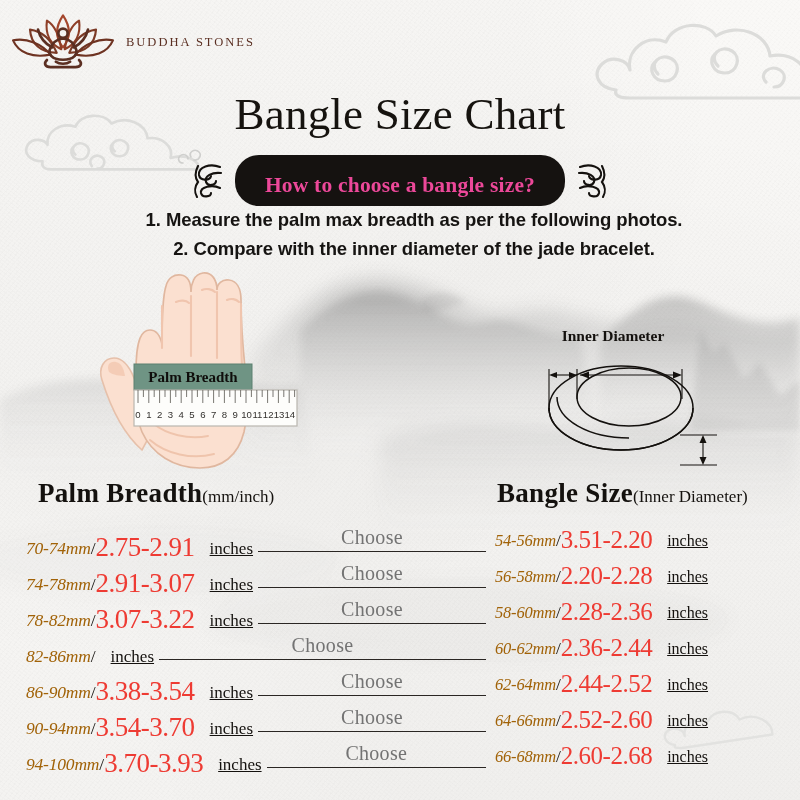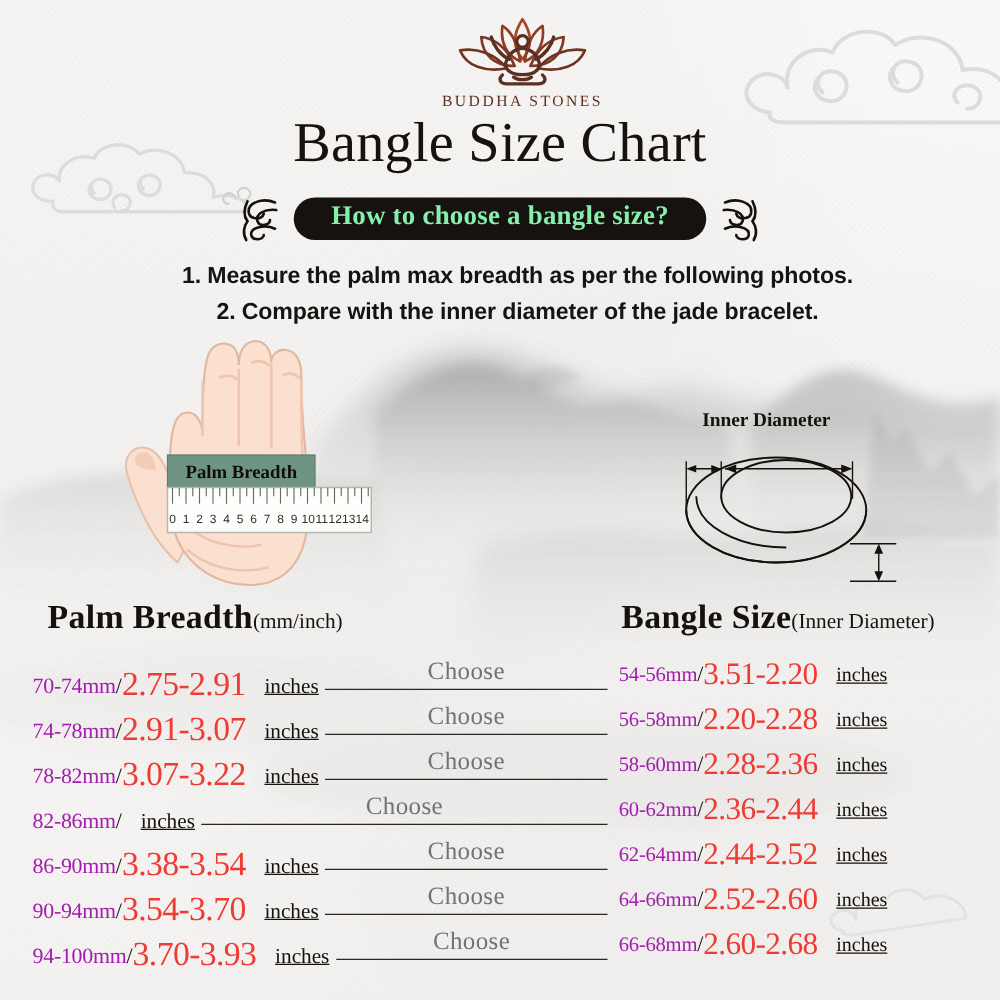--- a/index.html
+++ b/index.html
@@ -27,44 +27,44 @@
       repeating-linear-gradient(-51deg, rgba(0,0,0,.010) 0 1px, transparent 1px 4px),
       linear-gradient(#fbfaf8,#f4f3f1);
     opacity:.9;
   }
   .mountains { opacity:.85; }
   .clouds { opacity:1; }
 
   
   .logo-wrap{
     position:absolute; left:0; right:0; top:10px;
-    display:flex; flex-direction:column; align-items:center;padding-left:36px;
+    display:flex; flex-direction:row; align-items:center;
   }
   .logo-mark{ width:126px; height:66px; display:block; }
   .logo-text{
     font-family:"Liberation Serif", serif;
     font-size:12.5px; letter-spacing:2.0px;
     color:#5b2f22; margin-top:-2px; font-weight:400;
   }
   .main-title{
     position:absolute; top:88px; left:0; right:0;
     text-align:center;
     font-family:"Liberation Serif", serif;
     font-size:45px; font-weight:400; color:#16130f;
     letter-spacing:.2px;
   }
   .pill-row{
     position:absolute; top:155px; left:0; right:0;
     display:flex; align-items:center; justify-content:center; gap:9px;
   }
   .orn{ width:36px; height:40px; flex:0 0 auto; }
   .pill{
-    background:#151210; color:#86efac;
+    background:#151210; color:#ec4899;
     border-radius:24px;
-    padding:2px 30px 8px;
+    padding:18px 30px 8px;
     font-family:"Liberation Serif", serif;
     font-size:21.5px; font-weight:700; letter-spacing:.2px;
     white-space:nowrap;
     line-height:1.15;
   }
   .steps{
     position:absolute; top:206px; left:0; right:0;
     text-align:center;
     font-family:"Liberation Sans", sans-serif;
     color:#161412;
@@ -92,21 +92,21 @@
   #col-left{ left:26px; top:524px; width:460px; }
   #col-right{ left:495px; top:524px; width:300px; }
 
   .row{
     position:relative;
     height:36px;
     display:flex; align-items:baseline;
     white-space:nowrap;
     font-family:"Liberation Serif", serif;
   }
-  .mm{ font-size:17.5px; color:#a21caf; letter-spacing:-.2px; }
+  .mm{ font-size:17.5px; color:#a16207; letter-spacing:-.2px;font-style:italic; }
   .slash{ font-size:17.5px; color:#14110e; }
   .inch{
     font-size:27px; color:#ee3b33; font-weight:400;
     letter-spacing:-.5px; position:relative; top:2px;
   }
   .unit{ font-size:17px; color:#14110e; margin-left:15px;text-decoration:underline; }
 
   .choose-slot{
     position:relative;
     flex:1 1 auto;

